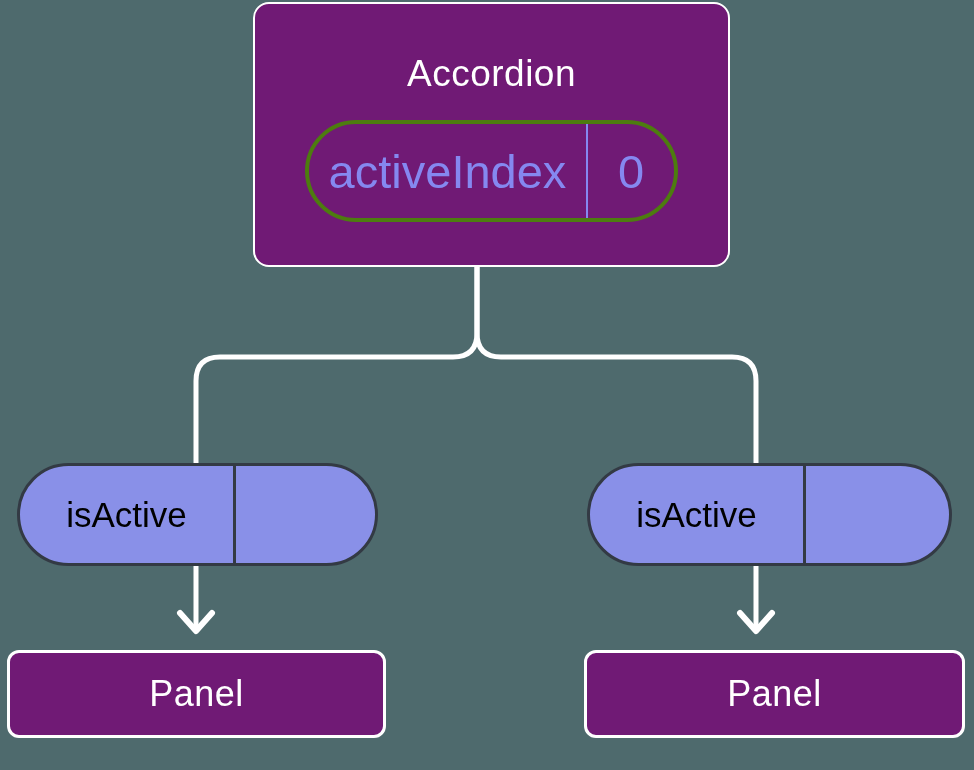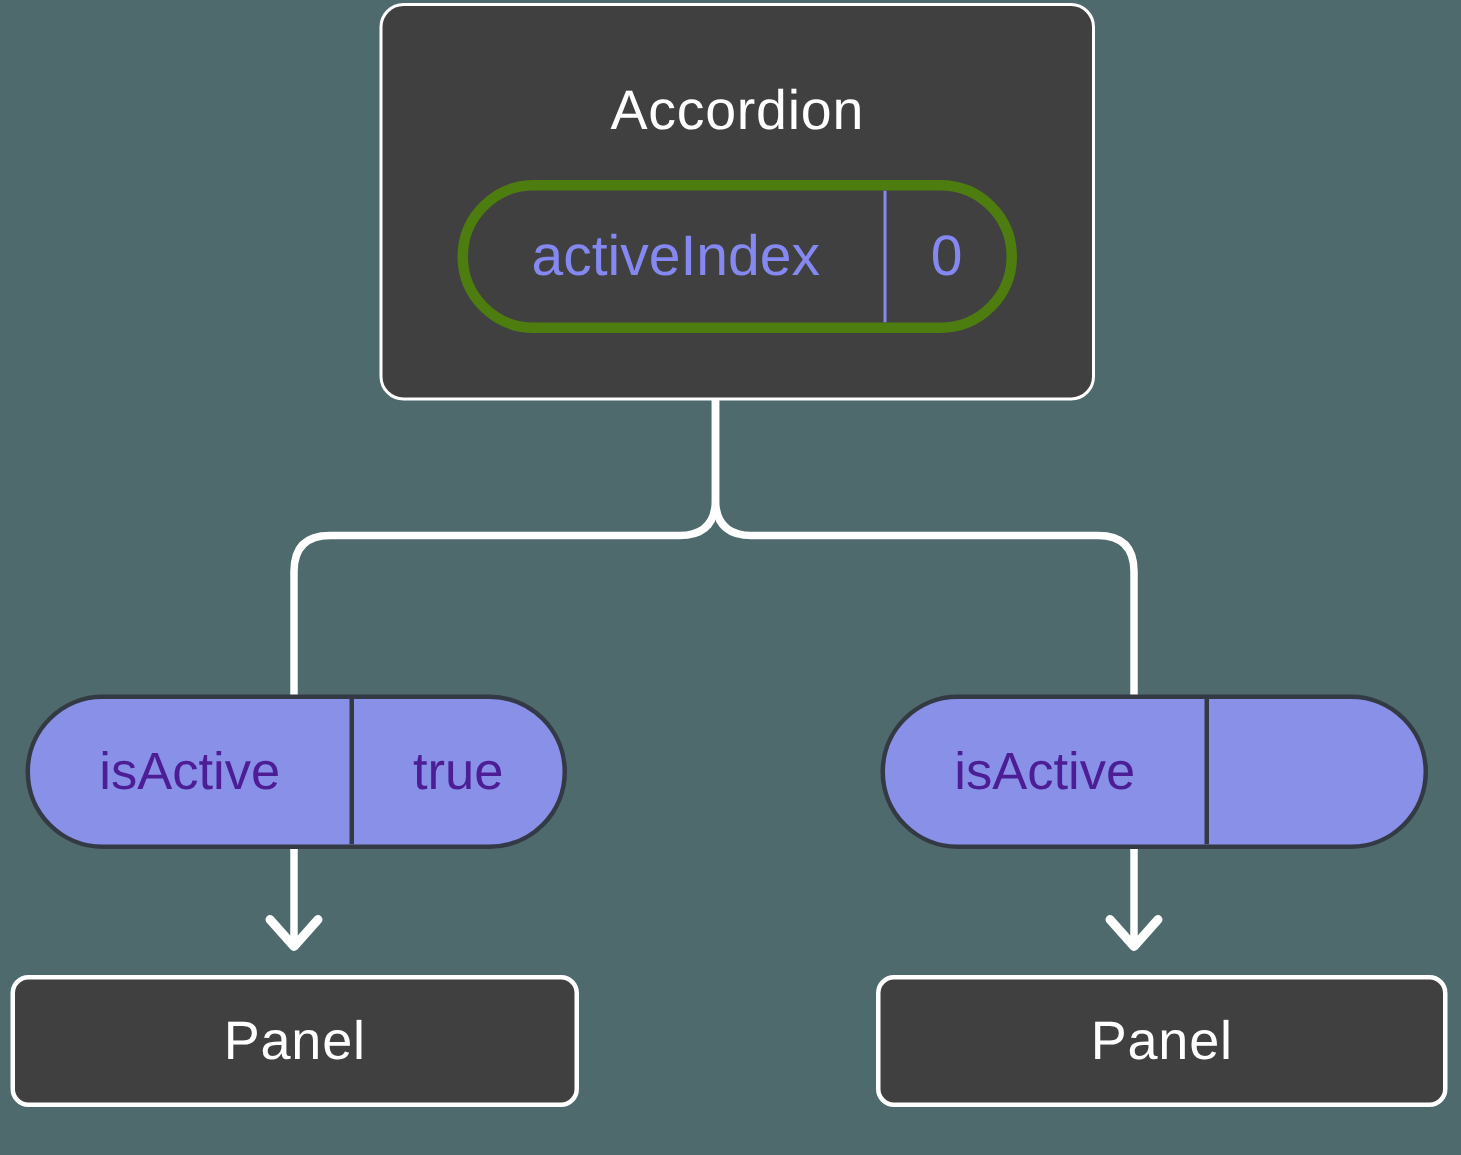--- a/index.html
+++ b/index.html
@@ -15,21 +15,21 @@
     background: #4E6A6D;
     overflow: hidden;
   }
   .connectors {
     position: absolute;
     left: 0; top: 0;
     width: 974px; height: 770px;
   }
   .node {
     position: absolute;
-    background: #404040;
+    background: #701a75;
     border: 2px solid #FFFFFF;
     box-sizing: border-box;
     color: #FFFFFF;
   }
   .accordion-node {
     left: 253px; top: 2px;
     width: 477px; height: 265px;
     border-radius: 16px;
     display: flex;
     flex-direction: column;
@@ -40,26 +40,26 @@
     line-height: 40px;
     font-size: 37px;
     font-weight: 500;
     color: #FFFFFF;
     letter-spacing: 0.5px;
   }
   .prop-pill-outline {
     margin-top: 26px;
     width: 373px; height: 102px;
     box-sizing: border-box;
-    border: 7px solid #4d7c0f;
+    border: 4px solid #4d7c0f;
     border-radius: 51px;
     display: flex;
     overflow: hidden;
     color: #8588F0;
-    font-size: 38px;
+    font-size: 47px;
   }
   .prop-pill-outline .prop-name {
     width: 279px;
     border-right: 2px solid #8588F0;
     display: flex;
     align-items: center;
     justify-content: center;
     box-sizing: border-box;
   }
   .prop-pill-outline .prop-value {
@@ -71,21 +71,21 @@
   .prop-pill-filled {
     position: absolute;
     top: 463px;
     height: 103px;
     box-sizing: border-box;
     background: #8990E8;
     border: 3px solid #333A44;
     border-radius: 52px;
     display: flex;
     overflow: hidden;
-    color: #4c1d95;
+    color: #000000;
     font-size: 35px;
   }
   .prop-pill-filled .prop-name {
     width: 216px;
     border-right: 3px solid #333A44;
     display: flex;
     align-items: center;
     justify-content: center;
     box-sizing: border-box;
   }
@@ -127,21 +127,20 @@
   <div class="node accordion-node">
     <div class="node-title">Accordion</div>
     <div class="prop-pill-outline">
       <div class="prop-name">activeIndex</div>
       <div class="prop-value">0</div>
     </div>
   </div>
 
   <div class="prop-pill-filled pill-left">
     <div class="prop-name">isActive</div>
-    <div class="prop-value">true</div>
   </div>
 
   <div class="prop-pill-filled pill-right">
     <div class="prop-name">isActive</div>
   </div>
 
   <div class="node panel-node panel-left">
     <span>Panel</span>
   </div>
   <div class="node panel-node panel-right">

